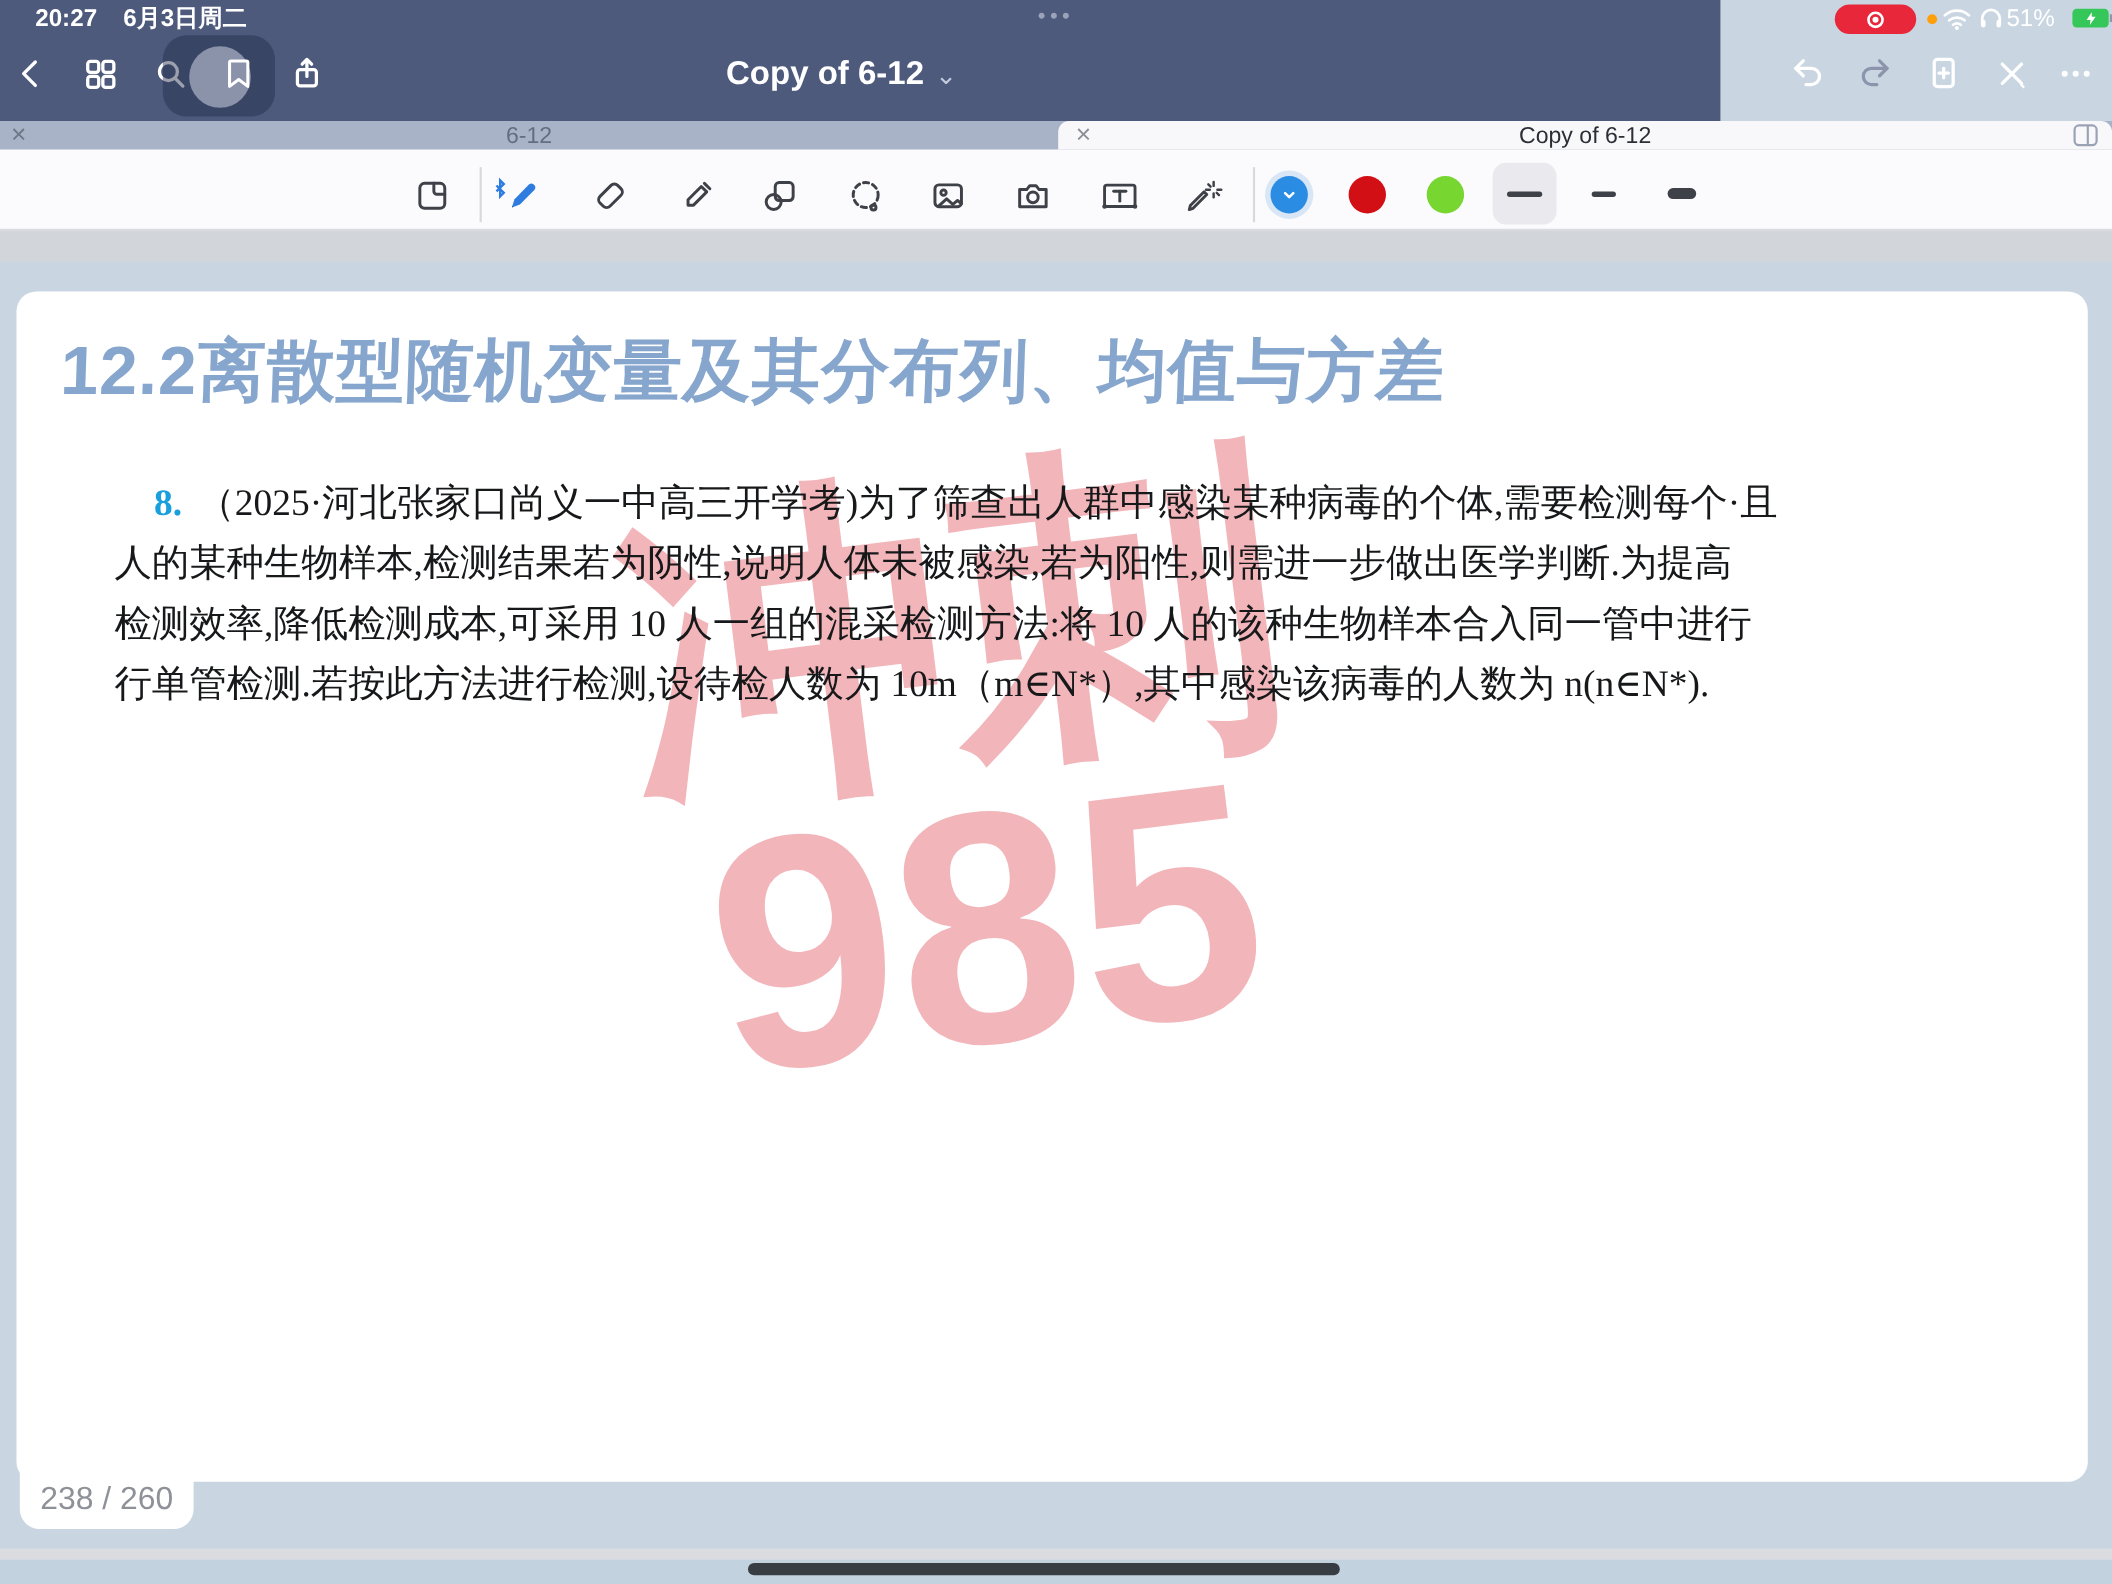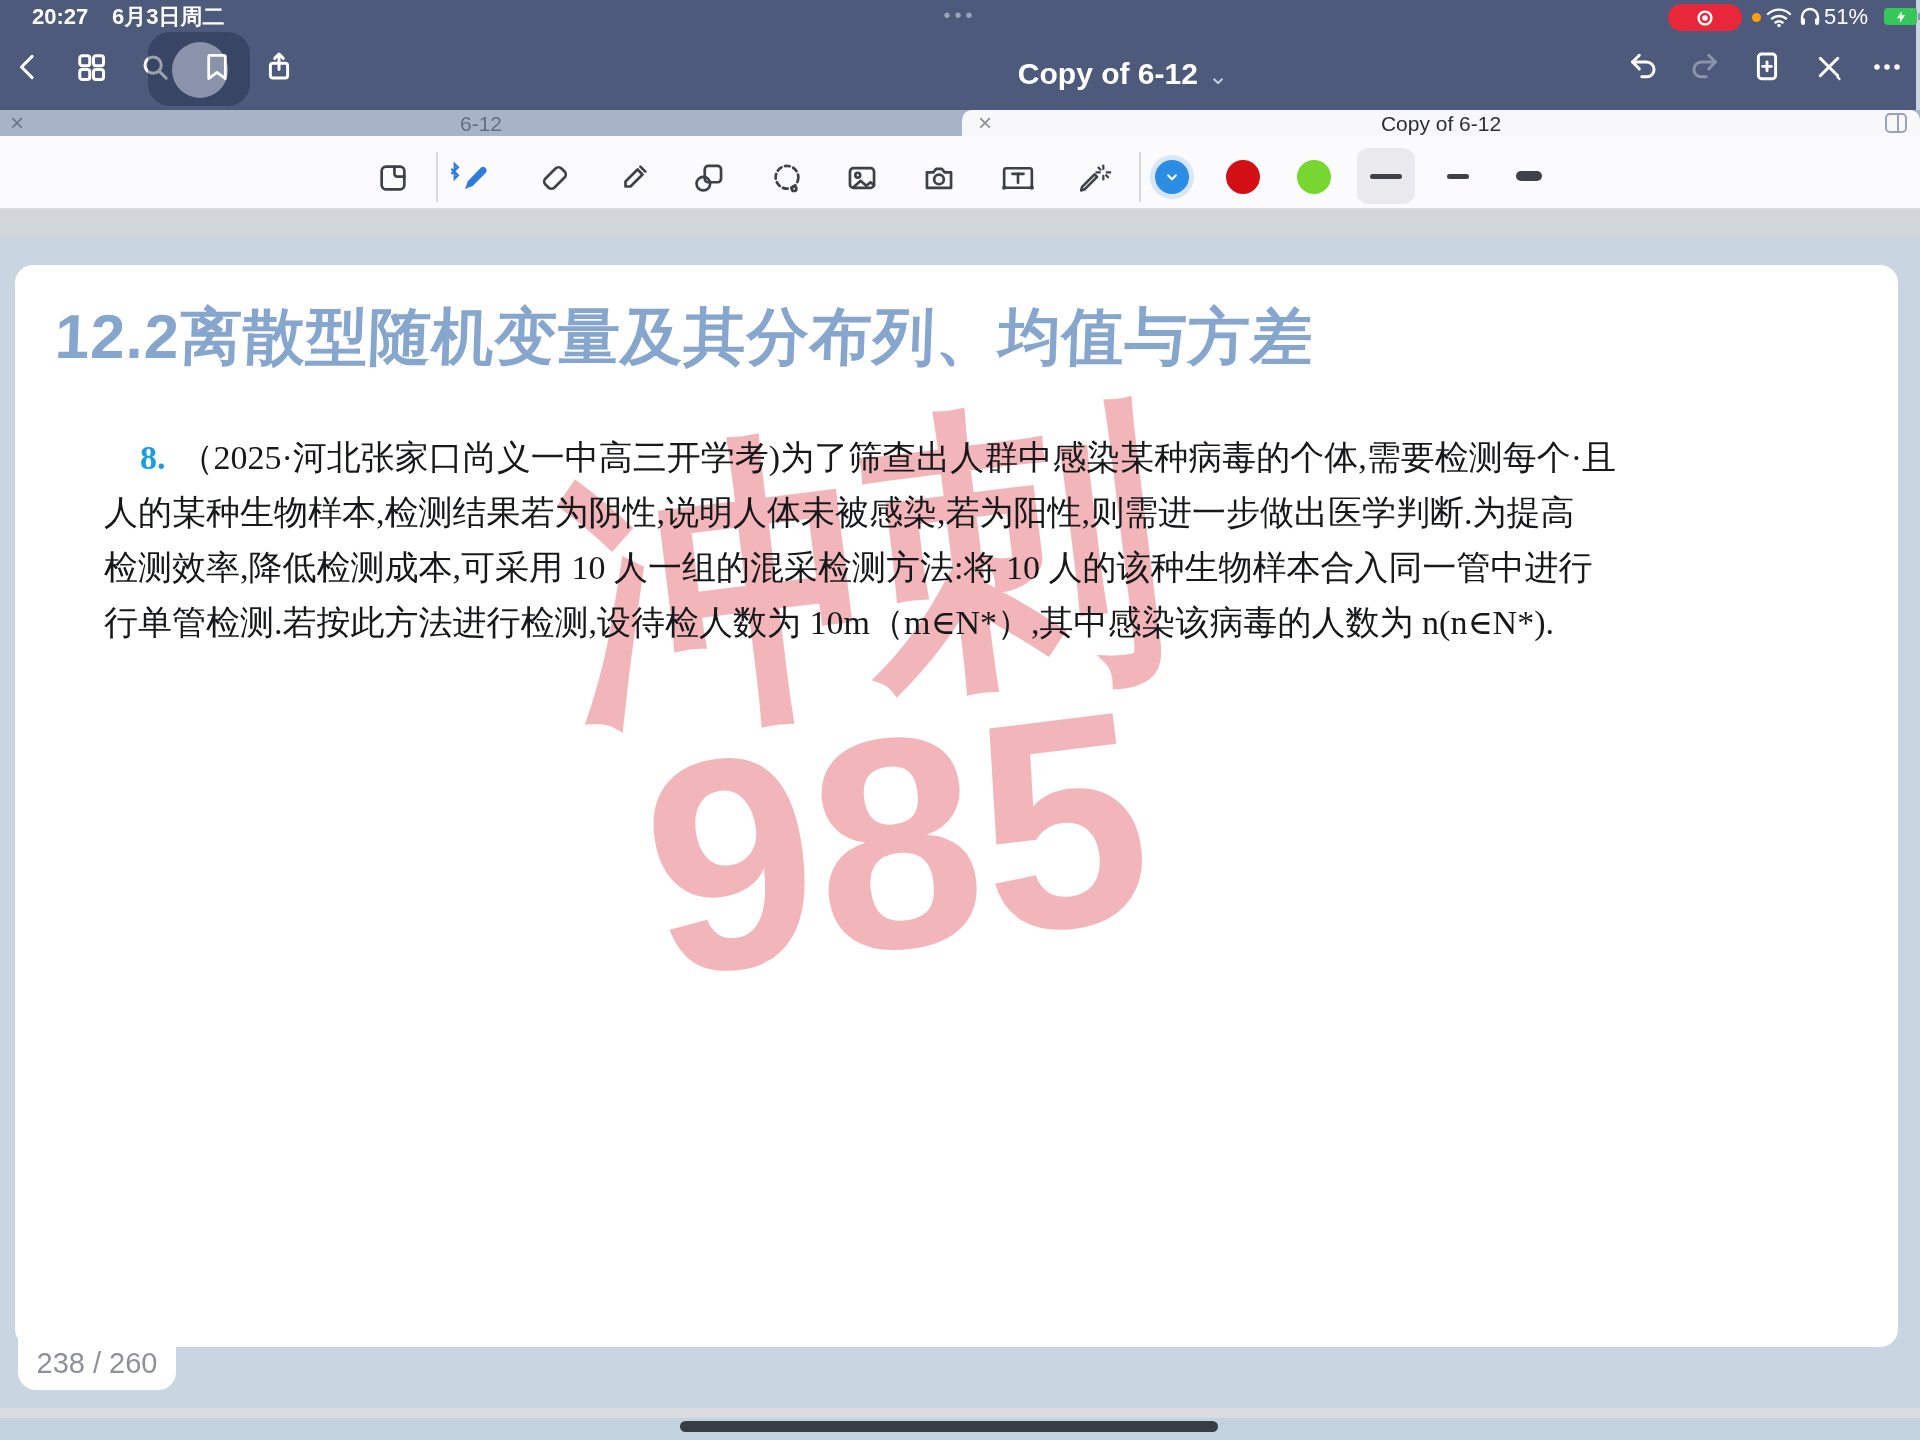--- a/index.html
+++ b/index.html
@@ -2,33 +2,33 @@
 <html><head>
 <meta charset="utf-8">
 <style>
   html,body{margin:0;padding:0;}
   body{width:1920px;height:1440px;position:relative;overflow:hidden;
        font-family:"Liberation Sans","DejaVu Sans",sans-serif;
        background:#c9d6e2;-webkit-font-smoothing:antialiased;}
   .abs{position:absolute;}
   svg{display:block;}
   
-  #statusnav{left:0;top:0;width:1916px;height:110px;background:#4e5a7c;}
+  #statusnav{left:0;top:0;width:1548px;height:110px;background:#4e5a7c;padding-left:16px;}
   #statusbar{left:0;top:0;width:1920px;height:34px;}
   .st-text{color:#fff;font-size:22px;font-weight:bold;line-height:34px;}
   #st-dots{left:0;top:0;width:1920px;text-align:center;color:#9aa3b8;font-size:20px;line-height:30px;letter-spacing:4px;}
   #rec-pill{left:1668px;top:4px;width:74px;height:27px;background:#e8273a;border-radius:14px;display:flex;align-items:center;justify-content:center;}
   #orange-dot{left:1752px;top:13px;width:9px;height:9px;border-radius:50%;background:#ff9f0a;}
   #battery-body{left:1884px;top:8px;width:33px;height:17px;background:#35c759;border-radius:4px;display:flex;align-items:center;justify-content:center;}
   #battery-nub{left:1918px;top:13px;width:3px;height:7px;background:#8f97ab;border-radius:0 2px 2px 0;}
   
   .nav-ic{top:48px;width:38px;height:38px;display:flex;align-items:center;justify-content:center;}
   #bm-highlight{left:148px;top:32px;width:102px;height:74px;background:rgba(34,44,72,.45);border-radius:22px;}
   #bm-cursor{left:172px;top:42px;width:56px;height:56px;background:rgba(205,212,228,.55);border-radius:50%;}
-  #nav-title{left:628px;top:48px;width:600px;text-align:right;color:#fff;font-size:30px;font-weight:bold;line-height:51px;}
+  #nav-title{left:660px;top:48px;width:600px;text-align:left;color:#fff;font-size:30px;font-weight:bold;line-height:38px;}
   #nav-title .chev{font-weight:normal;color:#c3cadc;font-size:24px;margin-left:10px;}
   
   #tabbar{left:0;top:110px;width:1920px;height:26px;background:#a9b3c7;}
   .tab-close{font-size:24px;line-height:26px;}
   #tab1-label{left:0;top:110px;width:962px;text-align:center;color:#646d82;font-size:21px;line-height:27px;}
   #tab1-x{left:10px;top:110px;color:#6e7787;}
   #tab2{left:962px;top:110px;width:958px;height:26px;background:#f8f8fa;border-radius:10px 10px 0 0;}
   #tab2-label{left:962px;top:110px;width:958px;text-align:center;color:#2b2e34;font-size:21px;line-height:27px;}
   #tab2-x{left:978px;top:110px;color:#8a8f98;}
   #sidebar-toggle{left:1884px;top:112px;}

